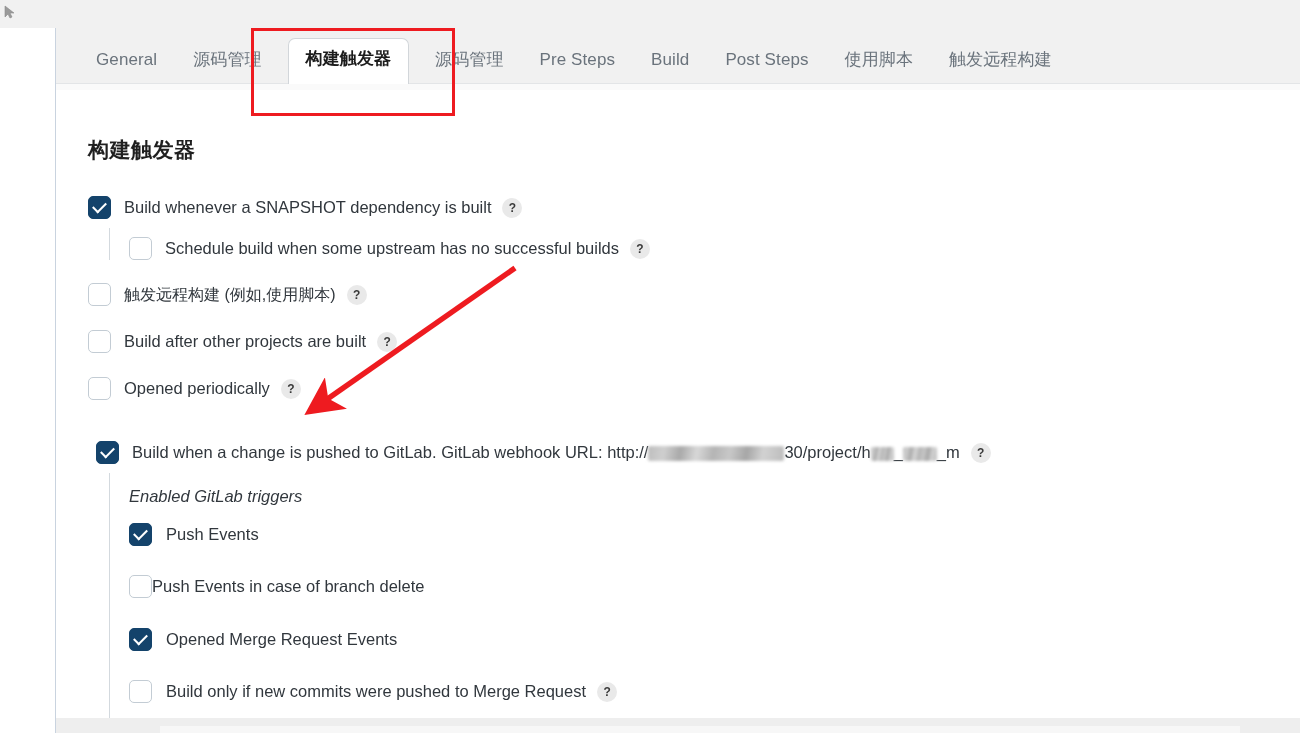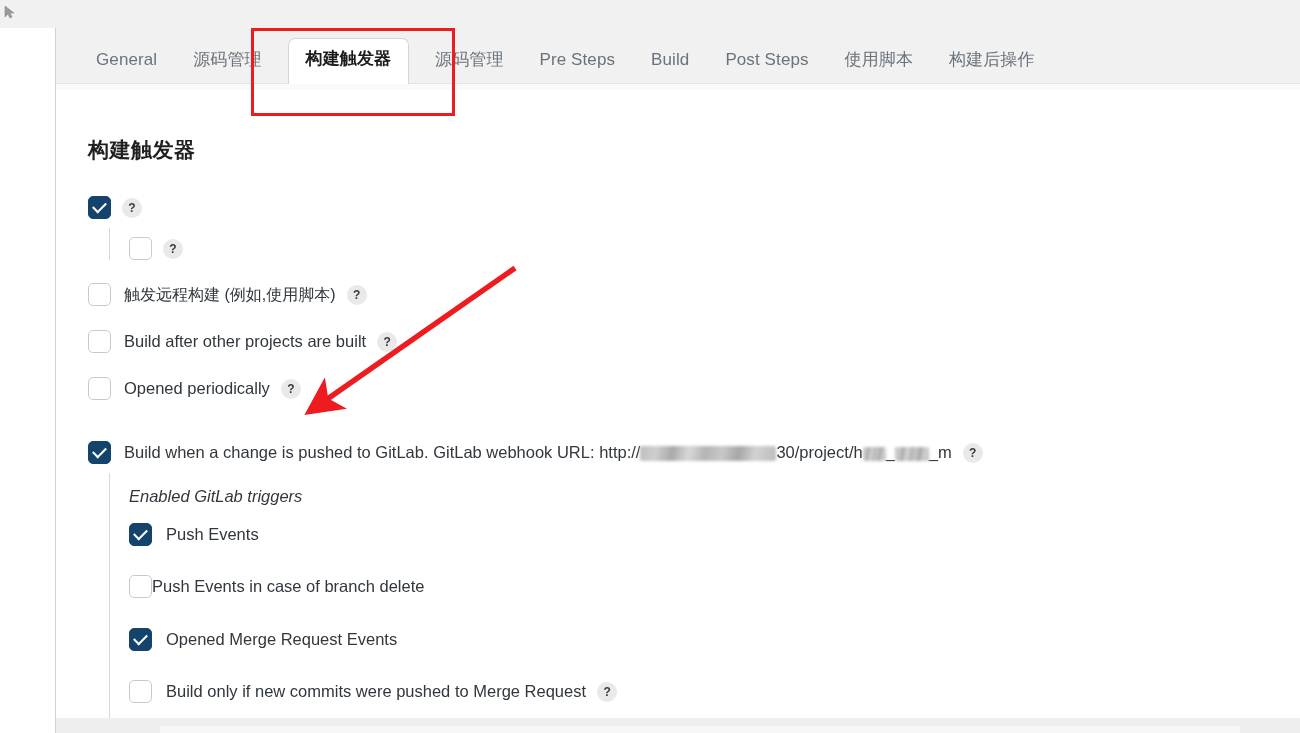--- a/index.html
+++ b/index.html
@@ -169,56 +169,58 @@
       <div class="tabbar-inner" id="tabbar-inner">
           <div class="tab-spacer-left"></div>
           <div class="tab">General</div>
           <div class="tab cjk">源码管理</div>
           <div class="tab active cjk">构建触发器</div>
           <div class="tab cjk">源码管理</div>
           <div class="tab">Pre Steps</div>
           <div class="tab">Build</div>
           <div class="tab">Post Steps</div>
           <div class="tab cjk">使用脚本</div>
-          <div class="tab cjk">构建后操作</div>
+          <div class="tab cjk">触发远程构建</div>
         </div>
     </div>
     <div class="tabbar-base"></div>
     <div class="content-top-fade"></div>
 
     <div class="content">
 
       <div class="page-title">构建触发器</div>
 
       <div class="rows" id="rows-root">
           <div class="row" style="position: absolute; left: 0px; top: 0px;">
             <span class="cb checked"></span>
+            <span class="row-label" style="margin-left: 13px;">Build whenever a SNAPSHOT dependency is built</span>
             <span class="help">?</span>
           </div>
           <div class="row" style="position: absolute; left: 41px; top: 41px;">
             <span class="cb"></span>
+            <span class="row-label" style="margin-left: 13px;">Schedule build when some upstream has no successful builds</span>
             <span class="help">?</span>
           </div>
           <div class="row" style="position: absolute; left: 0px; top: 87px;">
             <span class="cb"></span>
             <span class="row-label cjk" style="margin-left: 13px;">触发远程构建 (例如,使用脚本)</span>
             <span class="help">?</span>
           </div>
           <div class="row" style="position: absolute; left: 0px; top: 134px;">
             <span class="cb"></span>
             <span class="row-label" style="margin-left: 13px;">Build after other projects are built</span>
             <span class="help">?</span>
           </div>
           <div class="row" style="position: absolute; left: 0px; top: 181px;">
             <span class="cb"></span>
             <span class="row-label" style="margin-left: 13px;">Opened periodically</span>
             <span class="help">?</span>
           </div>
           <div class="guide" style="top: 32px; height: 32px;"></div>
-          <div class="row" style="position: absolute; left: 0px; top: 245px;">
+          <div class="row" style="position: absolute; left: 8px; top: 245px;">
             <span class="cb checked"></span>
             <span class="urltext" style="margin-left: 13px;"><span>Build when a change is pushed to GitLab. GitLab webhook URL: http://</span><span class="redact r1"></span><span>30/project/</span><span>h</span><span class="redact r2"></span><span>_</span><span class="redact r3"></span><span>_m</span></span>
             <span class="help">?</span>
           </div>
           <div class="sub-head" style="position: absolute; left: 41px; top: 292px; font-style: italic;">Enabled GitLab triggers</div>
           <div class="row" style="position: absolute; left: 41px; top: 327px;">
             <span class="cb checked"></span>
             <span class="row-label" style="margin-left: 14px;">Push Events</span>
           </div>
           <div class="row" style="position: absolute; left: 41px; top: 379px;">

